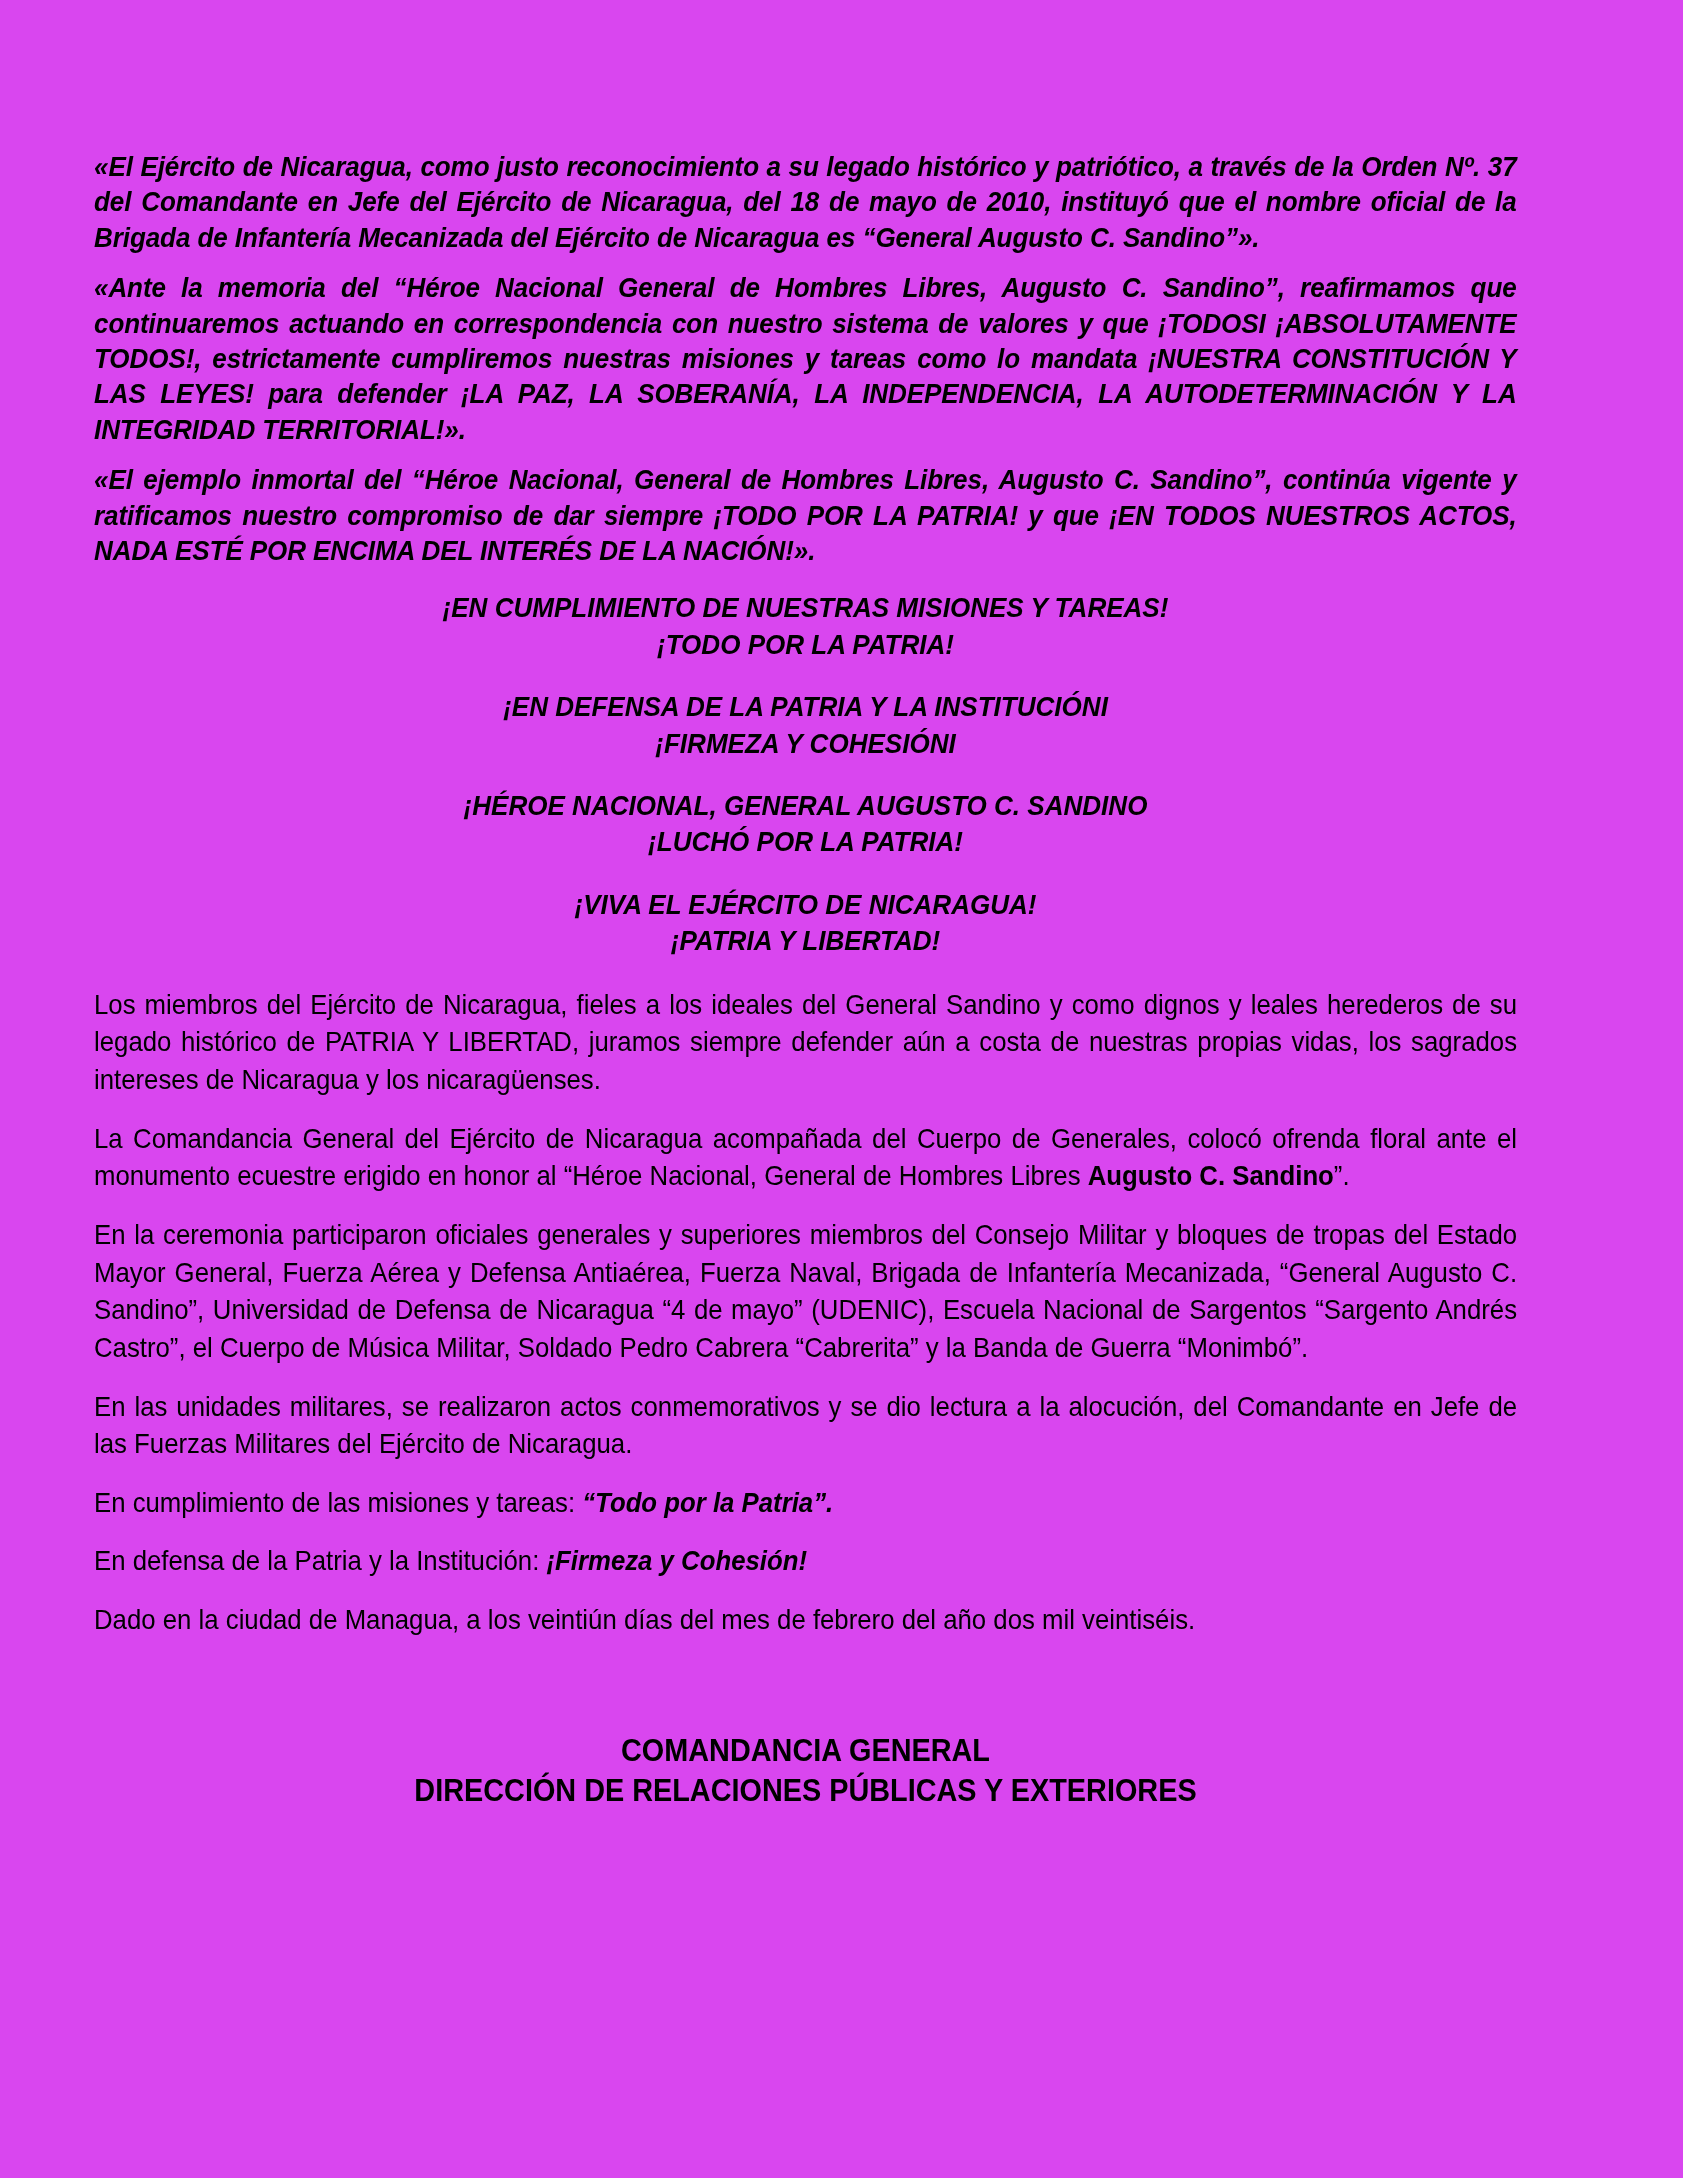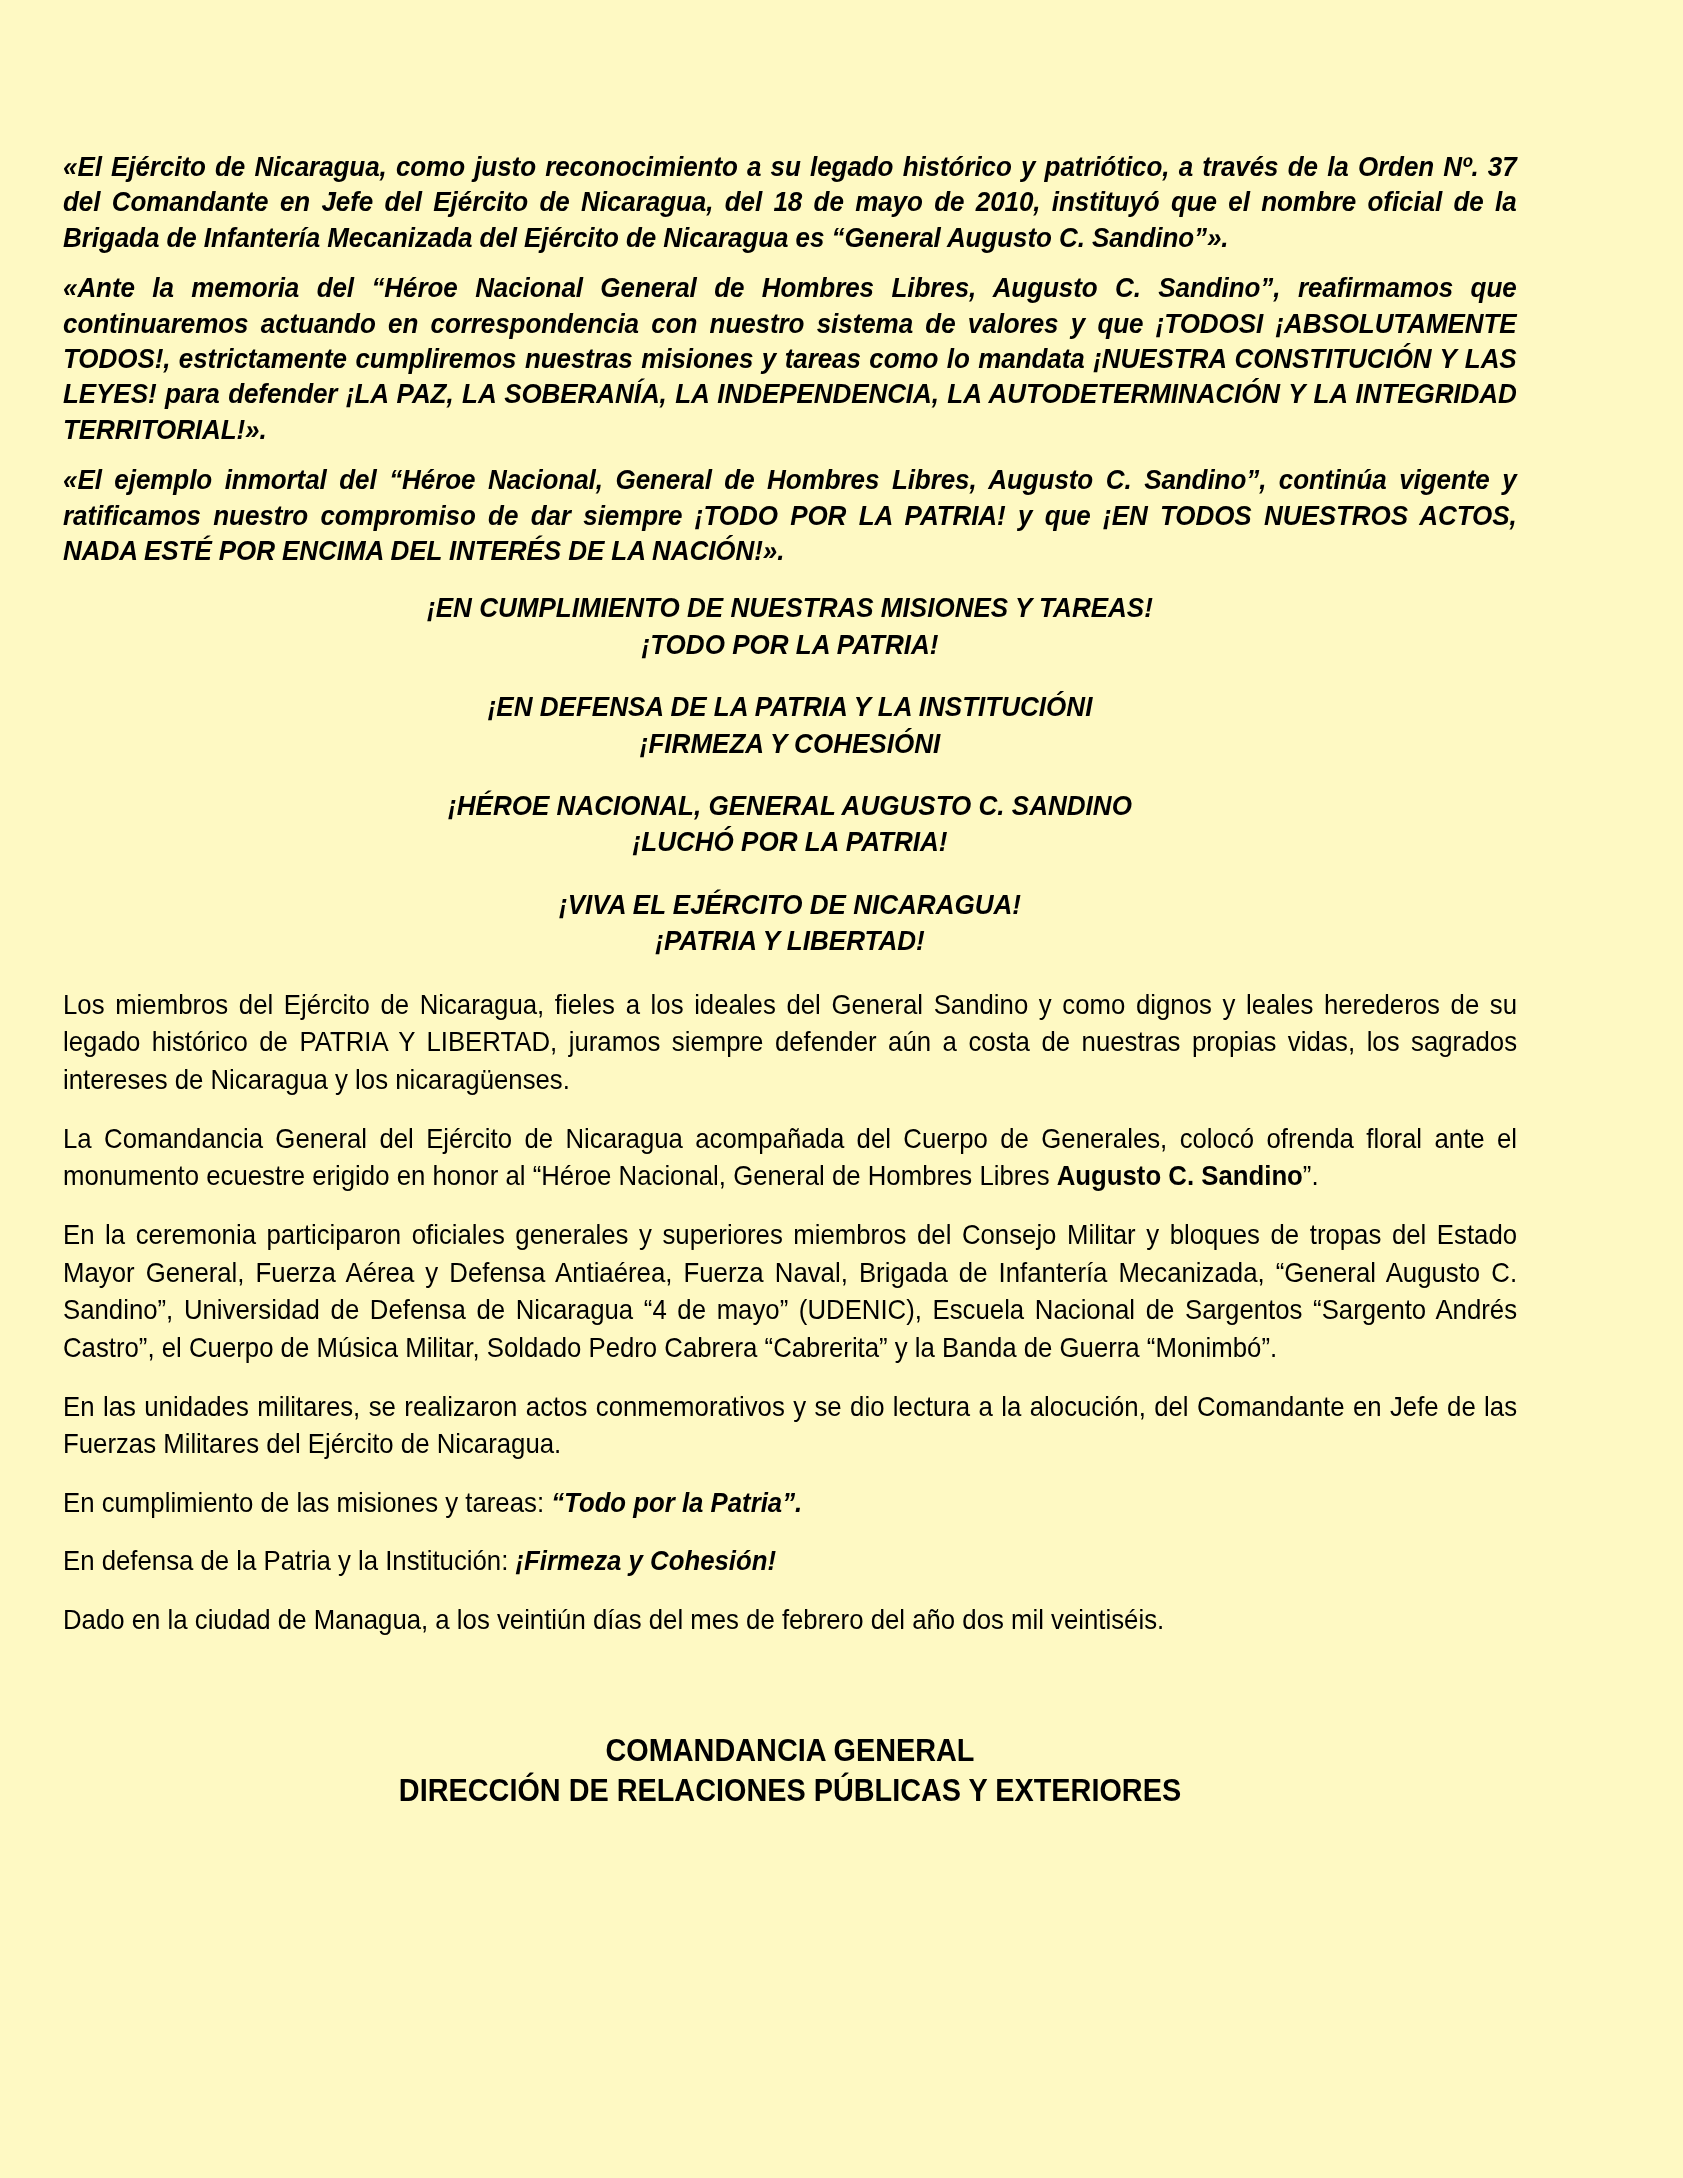--- a/index.html
+++ b/index.html
@@ -12,22 +12,22 @@
     width: 1683px;
     min-height: 2178px;
     font-family: "Liberation Sans", "DejaVu Sans", sans-serif;
     color: #000000;
     -webkit-font-smoothing: antialiased;
   }
   .page {
     box-sizing: border-box;
     width: 1683px;
     min-height: 2178px;
-    padding: 149px 166px 59px 63px;
-    background: #fef9c3;
+    padding: 149px 166px 59px 94px;
+    background: #d946ef;
   }
   
   .quote-p {
     font-weight: bold;
     font-style: italic;
     font-size: 28px;
     line-height: 1.265;
     text-align: justify;
     text-justify: inter-word;
     margin: 0 0 15px 0;

